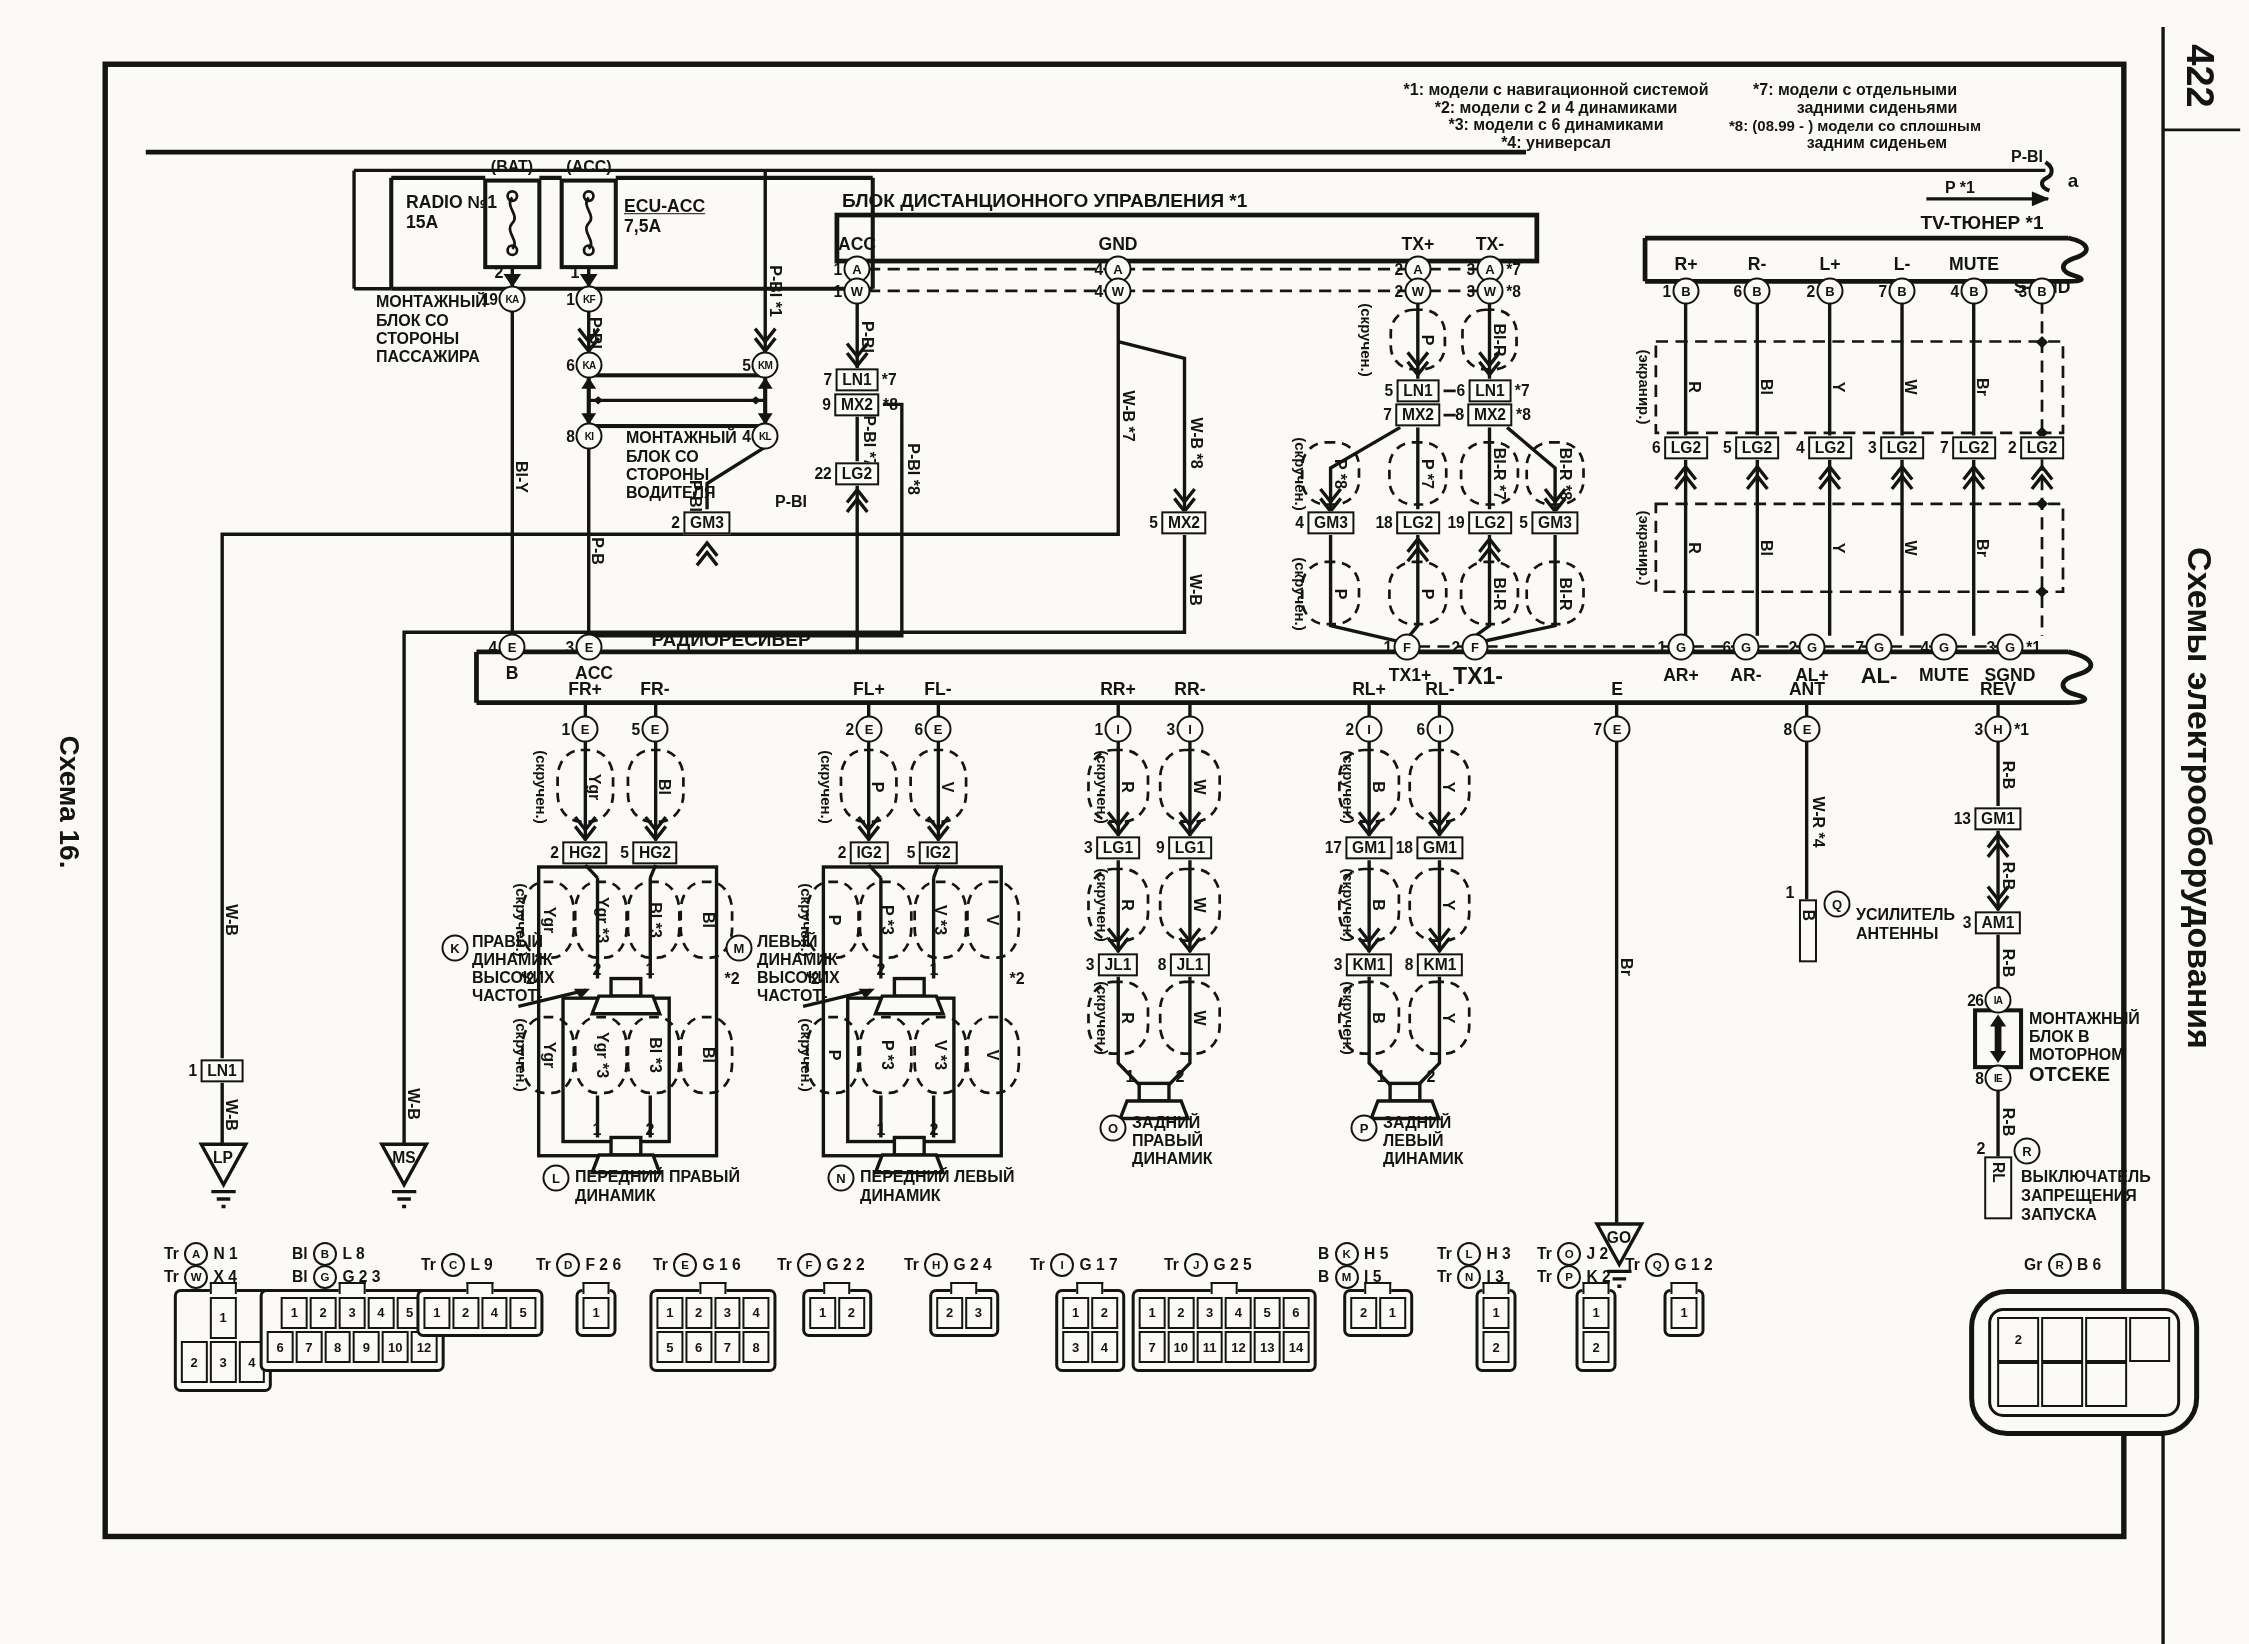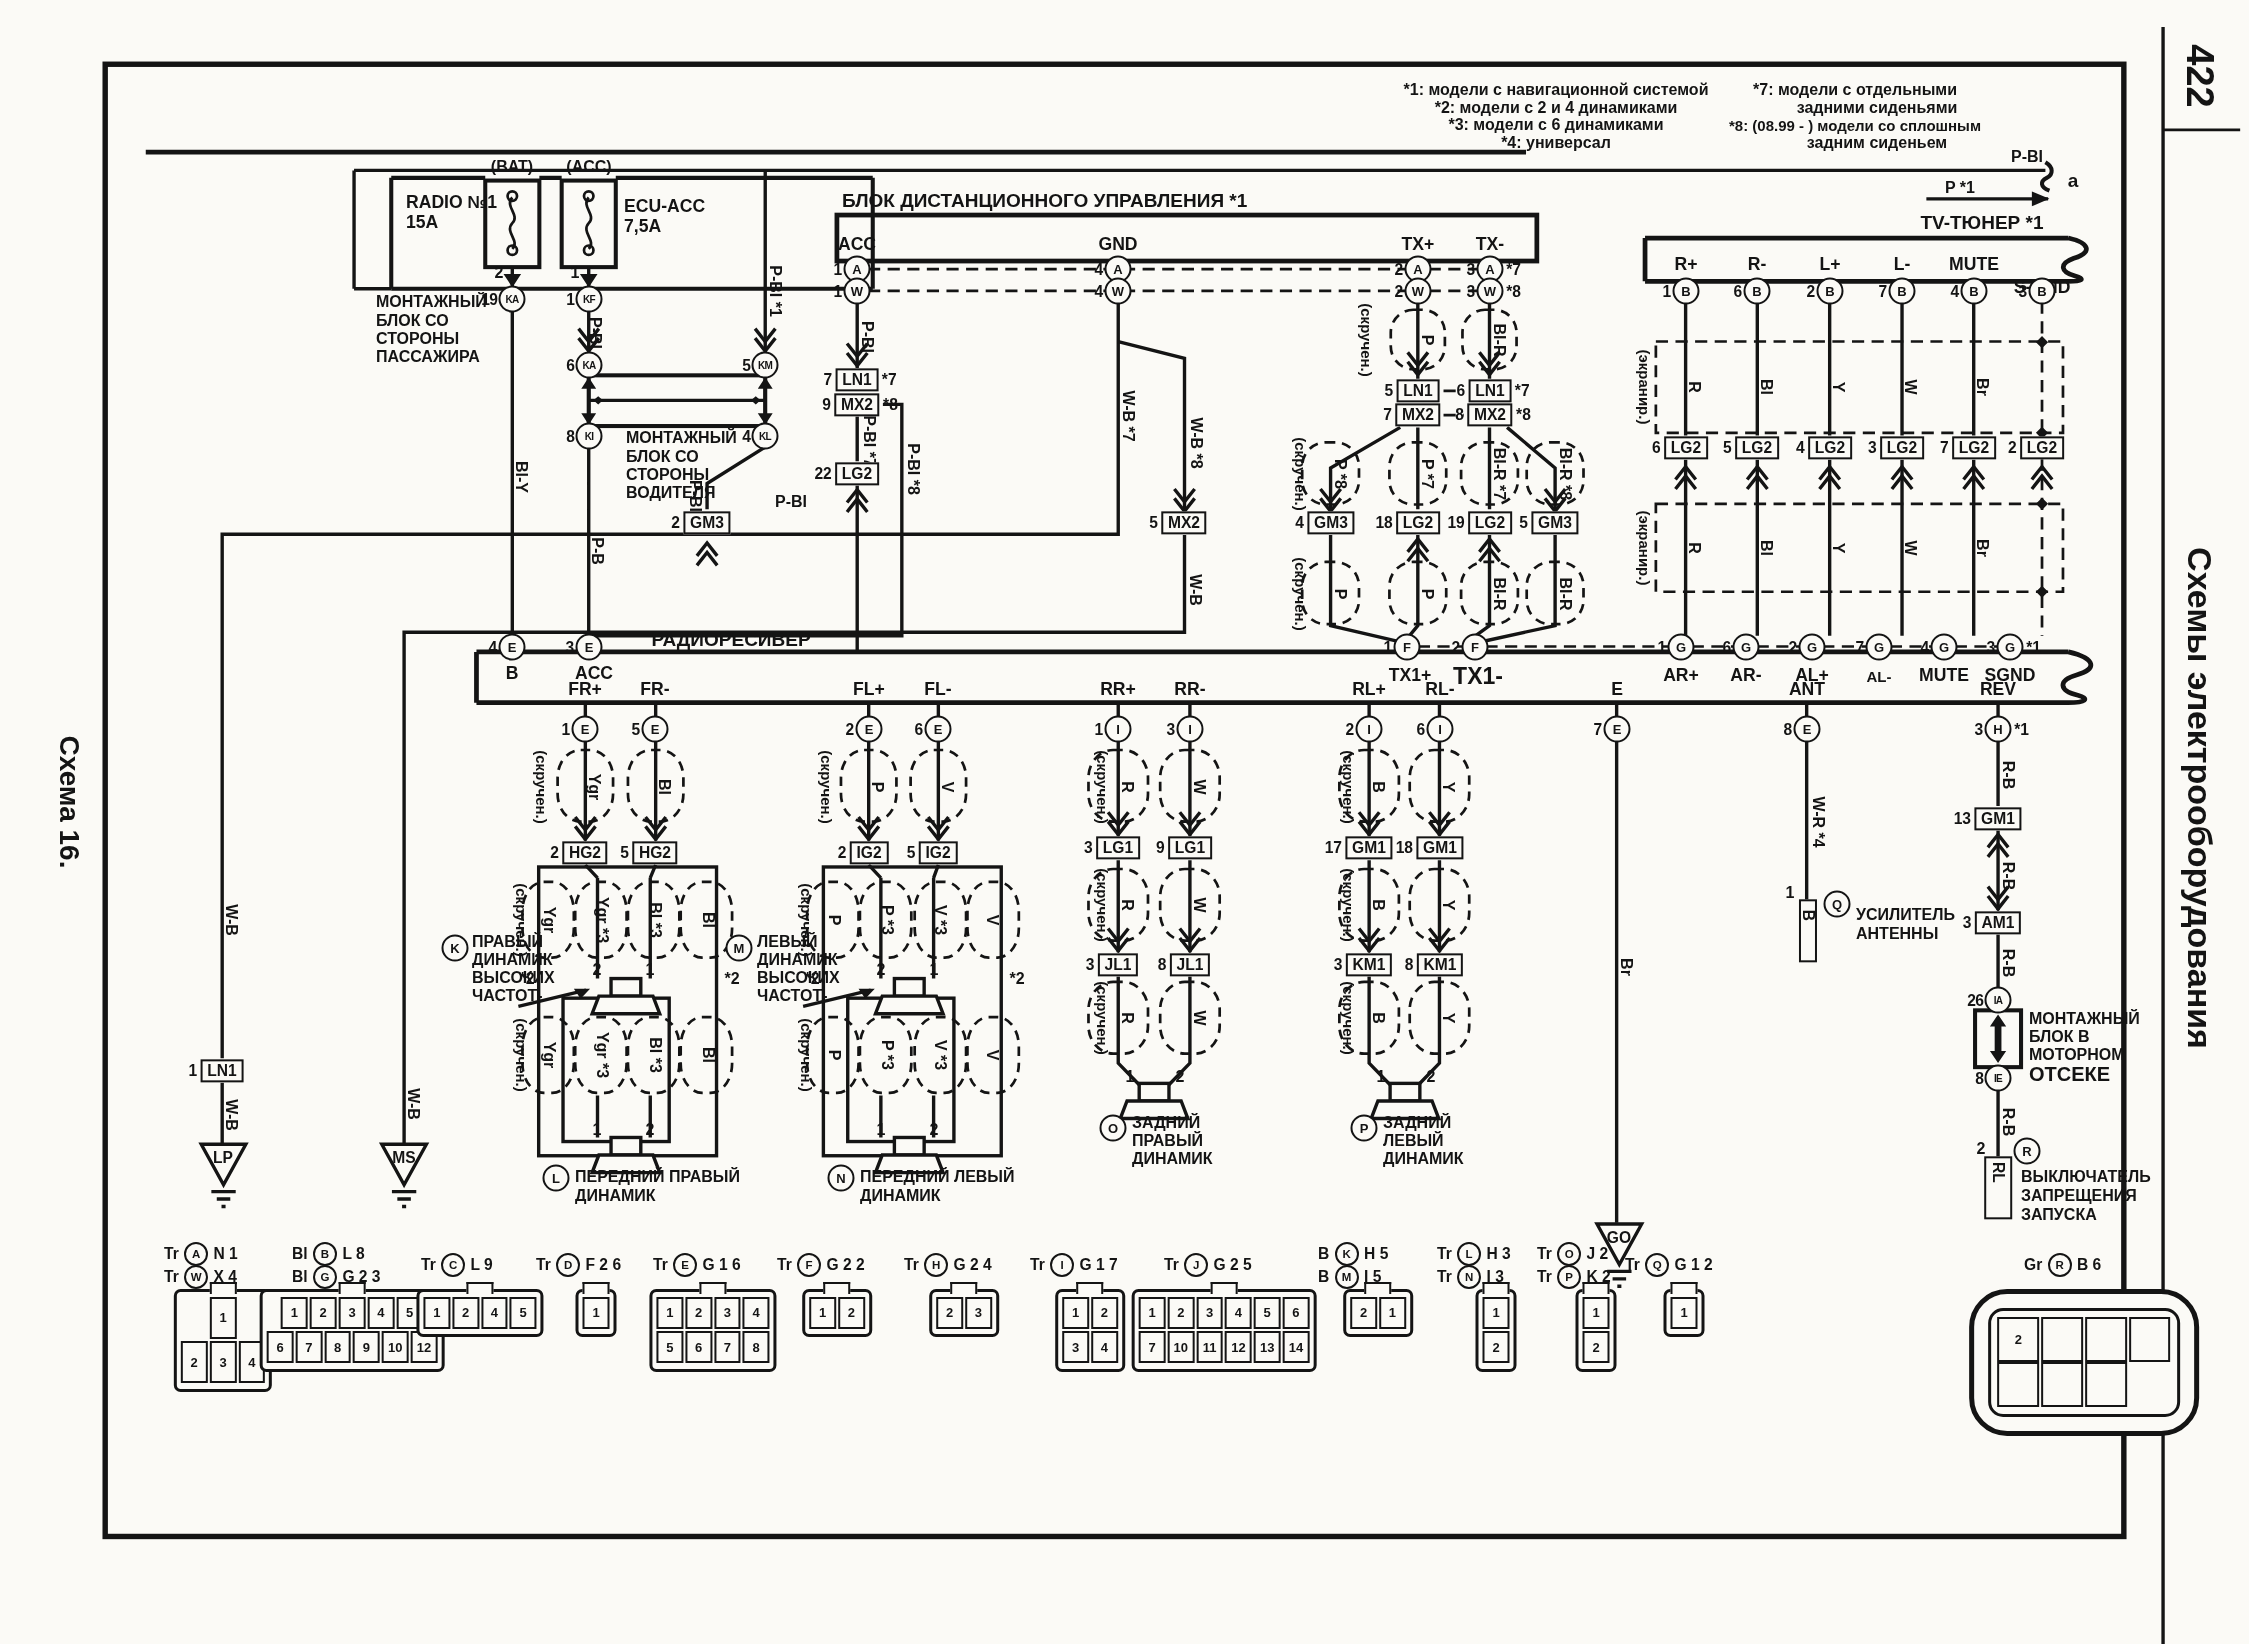--- a/index.html
+++ b/index.html
@@ -234,21 +234,21 @@
       <div class="lbl" style="left: 1855px; top: 90px; font-size: 16px;">*7: модели с отдельными</div>
       <div class="lbl" style="left: 1877px; top: 108px; font-size: 16px;">задними сиденьями</div>
       <div class="lbl" style="left: 1855px; top: 125px; font-size: 15px;">*8: (08.99 - ) модели со сплошным</div>
       <div class="lbl" style="left: 1877px; top: 143px; font-size: 16px;">задним сиденьем</div>
     </div>
   <div id="gen-labels">
       <div class="lbl" style="left: 512px; top: 167px; font-size: 16px;">(BAT)</div>
       <div class="lbl" style="left: 589px; top: 167px; font-size: 16px;">(ACC)</div>
       <div class="lbl left" style="left: 406px; top: 203px; font-size: 17.6px;">RADIO №1</div>
       <div class="lbl left" style="left: 406px; top: 223px; font-size: 17.6px;">15A</div>
-      <div class="lbl left" style="left: 624px; top: 207px; font-size: 17.6px;">ECU-ACC</div>
+      <div class="lbl left" style="left: 624px; top: 207px; font-size: 17.6px; text-decoration: underline;">ECU-ACC</div>
       <div class="lbl left" style="left: 624px; top: 227px; font-size: 17.6px;">7,5A</div>
       <div class="lbl" style="left: 499px; top: 273px; font-size: 16px;">2</div>
       <div class="lbl" style="left: 575px; top: 273px; font-size: 16px;">1</div>
       <div class="lbl left" style="left: 842px; top: 200px; font-size: 19px;">БЛОК ДИСТАНЦИОННОГО УПРАВЛЕНИЯ *1</div>
       <div class="lbl" style="left: 1982px; top: 222px; font-size: 19px;">TV-ТЮНЕР *1</div>
       <div class="lbl" style="left: 731px; top: 639px; font-size: 19px;">РАДИОРЕСИВЕР</div>
       <div class="lbl left" style="left: 376px; top: 302px; font-size: 16px;">МОНТАЖНЫЙ</div>
       <div class="lbl left" style="left: 376px; top: 321px; font-size: 16px;">БЛОК СО</div>
       <div class="lbl left" style="left: 376px; top: 339px; font-size: 16px;">СТОРОНЫ</div>
       <div class="lbl left" style="left: 376px; top: 357px; font-size: 16px;">ПАССАЖИРА</div>
@@ -266,21 +266,21 @@
       <div class="lbl" style="left: 1902px; top: 265px; font-size: 17.6px;">L-</div>
       <div class="lbl" style="left: 1974px; top: 265px; font-size: 17.6px;">MUTE</div>
       <div class="lbl" style="left: 2042px; top: 265px; font-size: 17.6px; margin-top: 23px;">S-GND</div>
       <div class="lbl" style="left: 512px; top: 674px; font-size: 17.6px;">B</div>
       <div class="lbl" style="left: 594px; top: 674px; font-size: 17.6px;">ACC</div>
       <div class="lbl" style="left: 1410px; top: 676px; font-size: 17.6px;">TX1+</div>
       <div class="lbl" style="left: 1478px; top: 676px; font-size: 23px;">TX1-</div>
       <div class="lbl" style="left: 1681px; top: 676px; font-size: 17.6px;">AR+</div>
       <div class="lbl" style="left: 1746px; top: 676px; font-size: 17.6px;">AR-</div>
       <div class="lbl" style="left: 1812px; top: 676px; font-size: 17.6px;">AL+</div>
-      <div class="lbl" style="left: 1879px; top: 676px; font-size: 15px;">AL-</div>
+      <div class="lbl" style="left: 1879px; top: 676px; font-size: 22px;">AL-</div>
       <div class="lbl" style="left: 1944px; top: 676px; font-size: 17.6px;">MUTE</div>
       <div class="lbl" style="left: 2010px; top: 676px; font-size: 17.6px;">SGND</div>
       <div class="lbl" style="left: 585px; top: 690px; font-size: 17.6px;">FR+</div>
       <div class="lbl" style="left: 655px; top: 690px; font-size: 17.6px;">FR-</div>
       <div class="lbl" style="left: 869px; top: 690px; font-size: 17.6px;">FL+</div>
       <div class="lbl" style="left: 938px; top: 690px; font-size: 17.6px;">FL-</div>
       <div class="lbl" style="left: 1118px; top: 690px; font-size: 17.6px;">RR+</div>
       <div class="lbl" style="left: 1190px; top: 690px; font-size: 17.6px;">RR-</div>
       <div class="lbl" style="left: 1369px; top: 690px; font-size: 17.6px;">RL+</div>
       <div class="lbl" style="left: 1440px; top: 690px; font-size: 17.6px;">RL-</div>

